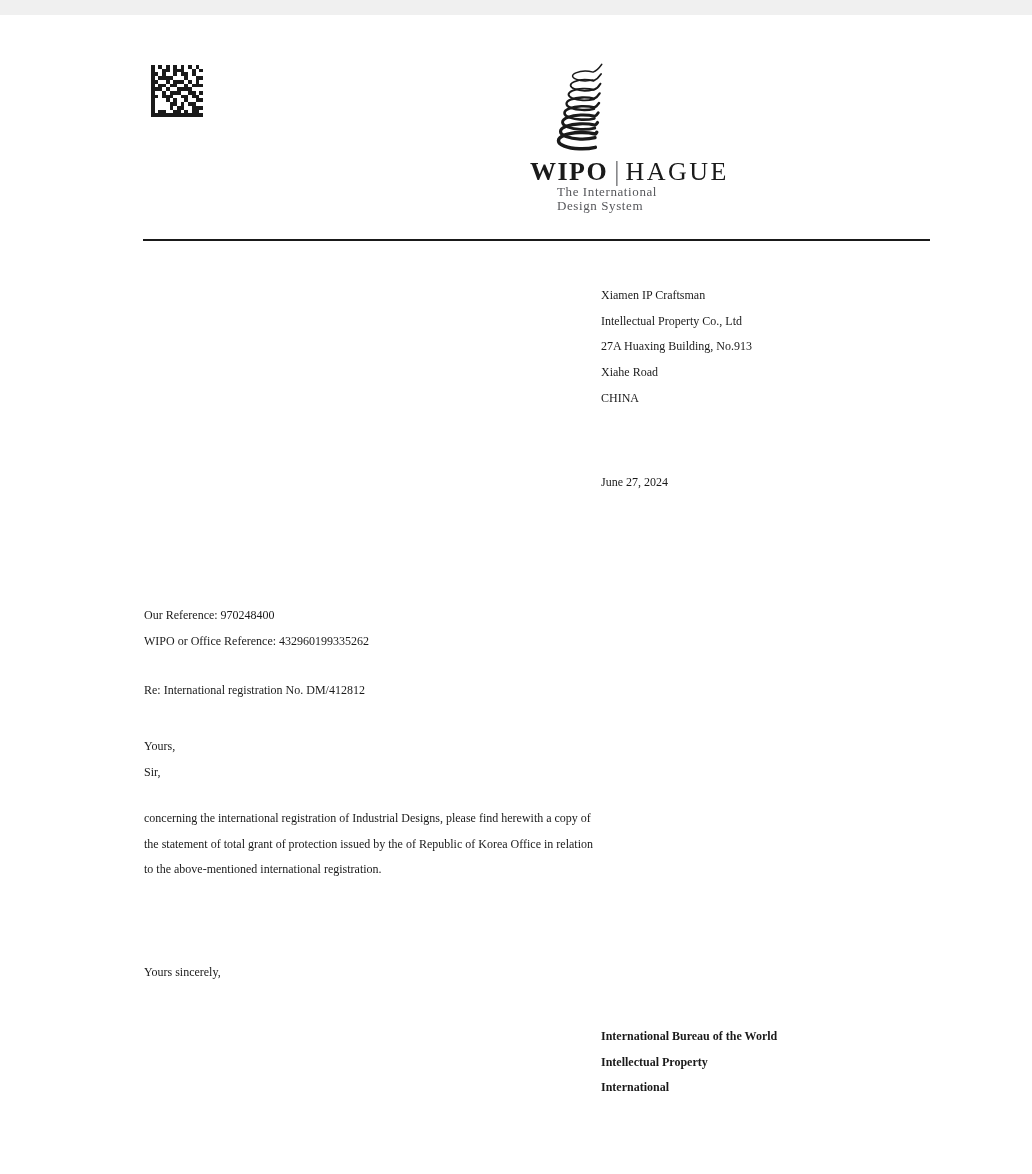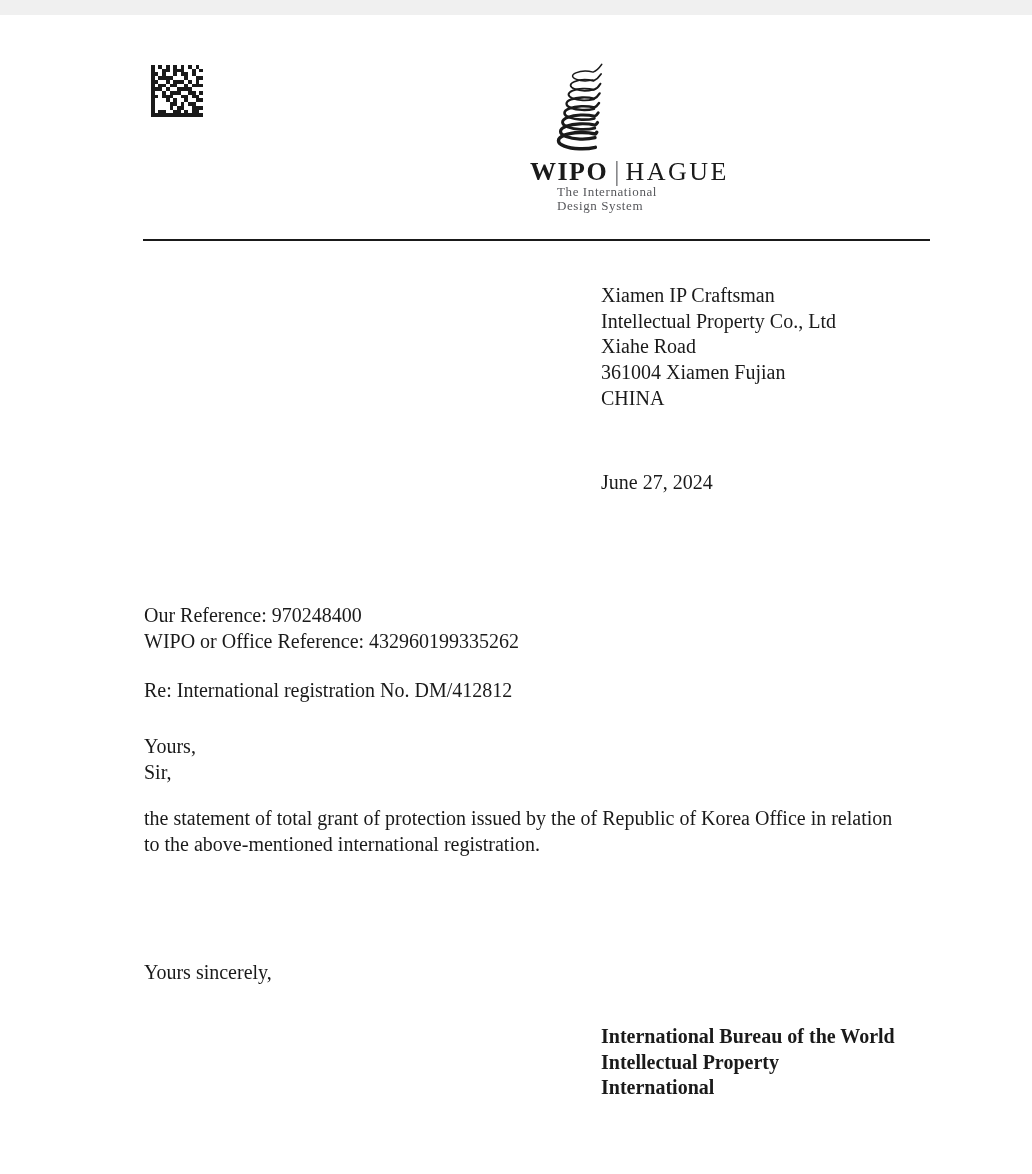--- a/index.html
+++ b/index.html
@@ -25,21 +25,21 @@
   .logo-line .sep{color:var(--sep,#6d6e71);font-weight:300;padding:0 6px;transform:scaleY(1.05);display:inline-block;}
   .logo-line .hague{font-weight:400;letter-spacing:2.5px;}
   .tagline{
     left:557px;top:170px;
     font-size:13px;line-height:14.2px;
     color:var(--tagline,#56575b);
     letter-spacing:0.6px;
   }
   .rule{left:143px;top:224px;width:787px;height:2px;background:var(--ink,#1a1a1a);}
   
-  .txt{font-size:20px;line-height:25.7px;white-space:nowrap;}
+  .txt{font-size:12px;line-height:25.7px;white-space:nowrap;}
   .recipient{left:601px;top:268px;}
   .date-line{left:601px;top:455px;}
   .refs{left:144px;top:588px;}
   .subject{left:144px;top:663px;}
   .salutation{left:144px;top:719px;}
   .body-par{left:144px;top:791px;line-height:25.6px;}
   .valediction{left:144px;top:945px;}
   .signatory{left:601px;top:1009px;font-weight:700;}
 </style>
 </head>
@@ -180,40 +180,41 @@
   <div class="abs tagline">
     <div>The International</div>
     <div>Design System</div>
   </div>
 
   <div class="abs rule"></div>
 
   <div class="abs txt recipient">
       <div>Xiamen IP Craftsman</div>
       <div>Intellectual Property Co., Ltd</div>
+      <div>27A Huaxing Building, No.913</div>
       <div>Xiahe Road</div>
-      <div>361004 Xiamen Fujian</div>
       <div>CHINA</div>
     </div>
 
   <div class="abs txt date-line">June 27, 2024</div>
 
   <div class="abs txt refs">
     <div>Our Reference: 970248400</div>
     <div>WIPO or Office Reference: 432960199335262</div>
   </div>
 
   <div class="abs txt subject">Re: International registration No. DM/412812</div>
 
   <div class="abs txt salutation">
     <div>Yours,</div>
     <div>Sir,</div>
   </div>
 
   <div class="abs txt body-par">
+      <div>concerning the international registration of Industrial Designs, please find herewith a copy of</div>
       <div>the statement of total grant of protection issued by the of Republic of Korea Office in relation</div>
       <div>to the above-mentioned international registration.</div>
     </div>
 
   <div class="abs txt valediction">Yours sincerely,</div>
 
   <div class="abs txt signatory">
       <div>International Bureau of the World</div>
       <div>Intellectual Property</div>
       <div>International</div>

